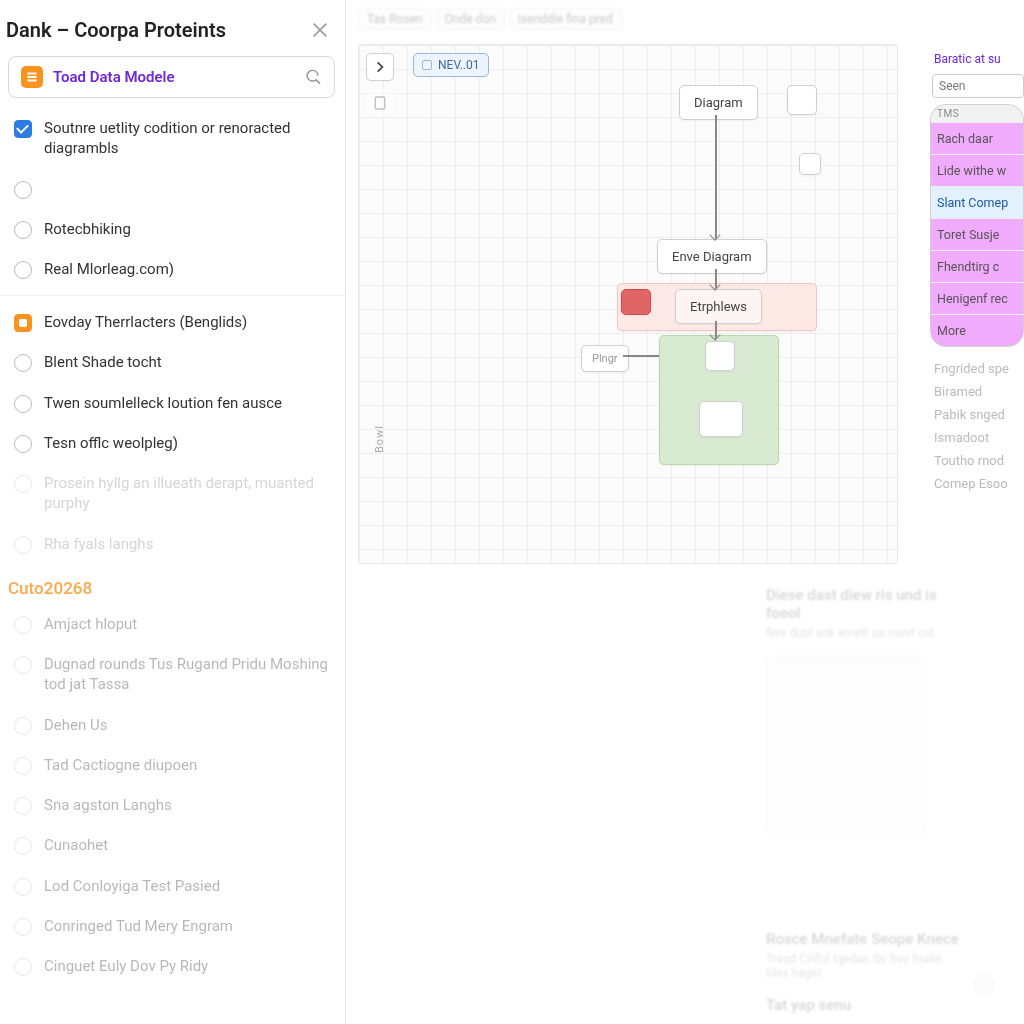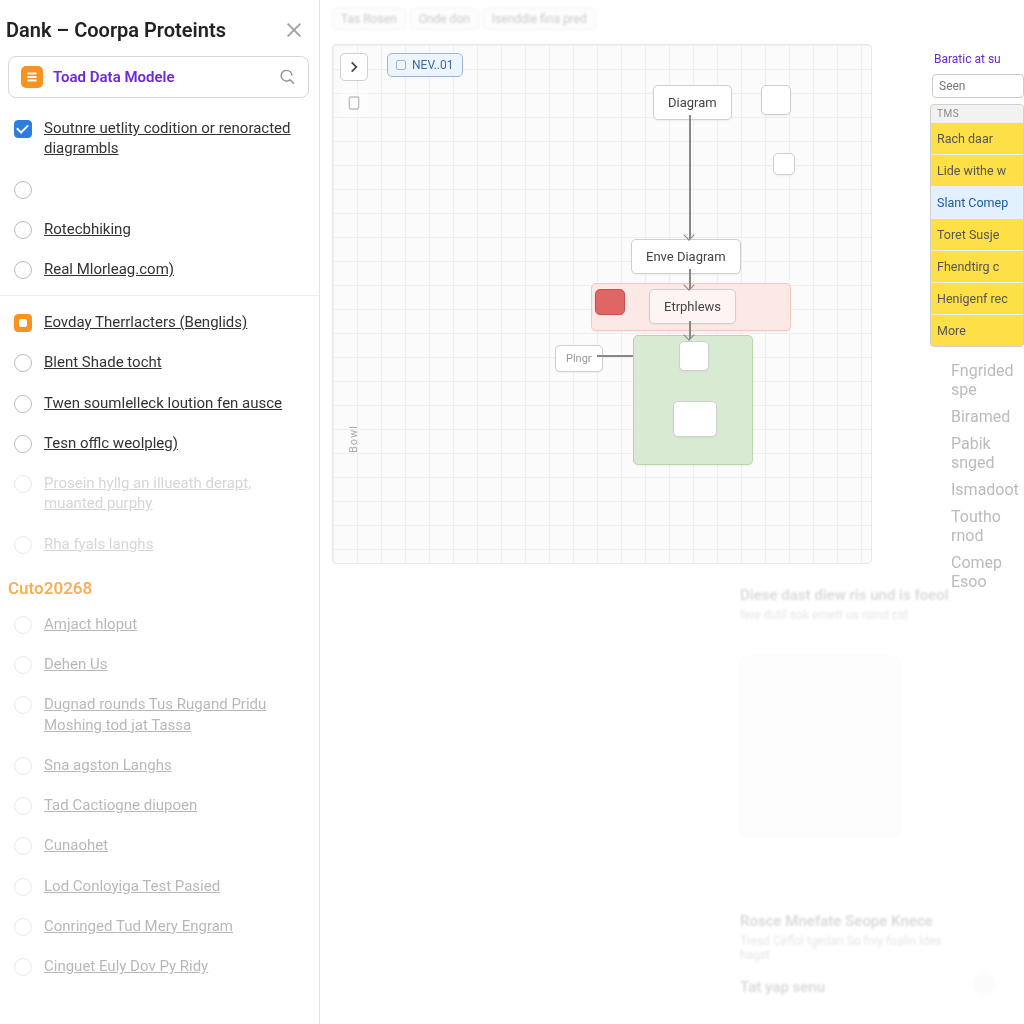--- a/index.html
+++ b/index.html
@@ -1,18 +1,18 @@
 <!DOCTYPE html>
 <html><head>
 <meta charset="utf-8">
 <style>
 * { margin: 0; padding: 0; box-sizing: border-box; font-family: -apple-system, BlinkMacSystemFont, "Segoe UI", Roboto, sans-serif; }
 body { width: 1024px; height: 1024px; overflow: hidden; background: #fff; display: flex; color: #333; }
 
-.sidebar { width: 320px; height: 100%; border-right: 1px solid #e5e5e5; display: flex; flex-direction: column; overflow: hidden; }
+.sidebar { width: 346px; height: 100%; border-right: 1px solid #e5e5e5; display: flex; flex-direction: column; overflow: hidden; }
 .sidebar-header { display: flex; align-items: center; justify-content: space-between; padding: 18px 16px 14px 6px; }
 .sidebar-title { font-size: 20px; font-weight: 600; color: #222; }
 .close-x { width: 18px; height: 18px; position: relative; cursor: pointer; opacity: .55; }
 .close-x::before, .close-x::after { content:""; position:absolute; left:8px; top:0; width:2px; height:18px; background:#555; }
 .close-x::before{transform:rotate(45deg);} .close-x::after{transform:rotate(-45deg);}
 
 .search-wrap { margin: 0 10px 10px 8px; display:flex; align-items:center; gap:10px; border:1px solid #d8d8d8; border-radius:8px; padding:9px 12px; }
 .search-icon-box { width:22px; height:22px; border-radius:5px; background:#f7931e; display:flex; align-items:center; justify-content:center; }
 .search-icon-box svg { width:12px; height:12px; fill:#fff; }
 .search-text { flex:1; font-size:15px; font-weight:600; color:#6d28d9; }
@@ -22,21 +22,21 @@
 .item { display:flex; align-items:flex-start; gap:12px; padding:10px 16px 10px 14px; font-size:15px; color:#333; cursor:pointer; }
 .item.sub { color:#888; }
 .item.faded { opacity:.35; }
 .chk { flex:0 0 18px; width:18px; height:18px; border-radius:4px; border:1.5px solid #bbb; margin-top:2px; background:#fff; position:relative; }
 .chk.box { border-radius:4px; }
 .chk.circle { border-radius:50%; }
 .chk.checked { background:#2b7de1; border-color:#2b7de1; }
 .chk.checked::after { content:""; position:absolute; left:4px; top:1px; width:5px; height:9px; border:solid #fff; border-width:0 2px 2px 0; transform:rotate(45deg); }
 .chk.orange { background:#f7931e; border-color:#f7931e; }
 .chk.orange::after { content:""; position:absolute; left:4px; top:4px; width:8px; height:8px; background:#fff; border-radius:2px; }
-.item-text { line-height:1.35;text-decoration:underline; }
+.item-text { line-height:1.35; }
 .divider { height:1px; background:#eee; margin:6px 0; }
 .section-h { padding:14px 10px 6px 8px; font-size:17px; font-weight:600; color:#f7931e; opacity:.75; }
 
 .main { flex:1; position:relative; background:#fff; }
 .tabbar { position:absolute; top:6px; left:12px; right:12px; height:26px; display:flex; gap:4px; align-items:center; opacity:.35; filter:blur(1px); }
 .tabbar span { font-size:12px; padding:3px 8px; border:1px solid #ddd; border-radius:4px; background:#fafafa; color:#666; }
 
 .canvas-area { position:absolute; top:44px; left:12px; width:540px; height:520px; border:1px solid #e8e8e8; border-radius:4px; background:#fbfbfb; background-image:linear-gradient(#eee 1px,transparent 1px),linear-gradient(90deg,#eee 1px,transparent 1px); background-size:24px 24px; }
 .toolcol { position:absolute; left:4px; top:4px; width:34px; display:flex; flex-direction:column; gap:8px; align-items:center; padding-top:4px; }
 .toolbtn { width:28px; height:28px; border:1px solid #d0d0d0; border-radius:5px; background:#fff; display:flex; align-items:center; justify-content:center; cursor:pointer; color:#555; }
@@ -49,25 +49,25 @@
 .node.green { background:#d9ead3; border-color:#b6d7a8; }
 .node.red { background:#e06666; border-color:#cc4d4d; }
 .conn { position:absolute; background:#888; }
 .arrowdown{width:8px;height:8px;border:solid #888;border-width:0 1.5px 1.5px 0;transform:rotate(45deg);position:absolute;}
 
 .vert-label{position:absolute;left:14px;bottom:110px;writing-mode:vertical-rl;transform:rotate(180deg);font-size:11px;color:#aaa;letter-spacing:1px;}
 
 .rightpanel { position:absolute; top:50px; right:0; width:94px; }
 .rp-title { font-size:12px; color:#6d28d9; padding:2px 4px 8px 4px; }
 .rp-search { border:1px solid #ccc; border-radius:4px; padding:4px 6px; font-size:12px; color:#777; margin:0 0 6px 2px; background:#fff; }
-.rp-list { border:1px solid #d0d0d0; border-radius:4px; background:#fde047; font-size:12.5px; overflow:hidden; }
+.rp-list { border:1px solid #d0d0d0; border-radius:16px; background:#f0abfc; font-size:12.5px; overflow:hidden; }
 .rp-list .hdr { background:#f2f2f2; color:#888; font-size:10px; padding:3px 6px; letter-spacing:.5px; }
 .rp-list .row { padding:8px 6px; color:#555; border-top:1px solid #eee; cursor:pointer; white-space:nowrap; overflow:hidden; }
 .rp-list .row.sel { background:#e3f0fd; color:#1a5aa3; }
-.rp-below { margin-top:14px; font-size:16px; color:#bbb; display:flex; flex-direction:column; gap:8px; padding-left:4px;margin-left:17px; }
+.rp-below { margin-top:14px; font-size:13px; color:#bbb; display:flex; flex-direction:column; gap:8px; padding-left:4px; }
 
 .faded-zone { position:absolute; left:360px; top:576px; right:0; bottom:0; opacity:.22; filter:blur(1.2px); }
 .fz-title { font-size:15px; font-weight:600; color:#555; margin:10px 60px 4px 60px; }
 .fz-sub { font-size:12px; color:#888; margin:0 60px 16px 60px; }
 .fz-card { position:absolute; border:1px solid #ddd; border-radius:6px; background:#fafafa; }
 .fz-card.a{left:60px;top:80px;width:160px;height:180px;}
 .fz-mini{position:absolute;right:28px;bottom:28px;width:24px;height:24px;border-radius:12px;background:#eee;}
 </style>
 </head>
 <body>
@@ -132,33 +132,33 @@
       </div>
 
     <div class="section-h">Cuto20268</div>
     <div id="group3">
         <div class="item faded">
           <span class="chk circle"></span>
           <span class="item-text">Amjact hloput</span>
         </div>
         <div class="item faded">
           <span class="chk circle"></span>
+          <span class="item-text">Dugnad rounds Tus Rugand Pridu Moshing tod jat Tassa</span>
+        </div>
+        <div class="item faded">
+          <span class="chk circle"></span>
           <span class="item-text">Dehen Us</span>
         </div>
         <div class="item faded">
           <span class="chk circle"></span>
-          <span class="item-text">Dugnad rounds Tus Rugand Pridu Moshing tod jat Tassa</span>
+          <span class="item-text">Tad Cactiogne diupoen</span>
         </div>
         <div class="item faded">
           <span class="chk circle"></span>
           <span class="item-text">Sna agston Langhs</span>
-        </div>
-        <div class="item faded">
-          <span class="chk circle"></span>
-          <span class="item-text">Tad Cactiogne diupoen</span>
         </div>
         <div class="item faded">
           <span class="chk circle"></span>
           <span class="item-text">Cunaohet</span>
         </div>
         <div class="item faded">
           <span class="chk circle"></span>
           <span class="item-text">Lod Conloyiga Test Pasied</span>
         </div>
         <div class="item faded">

